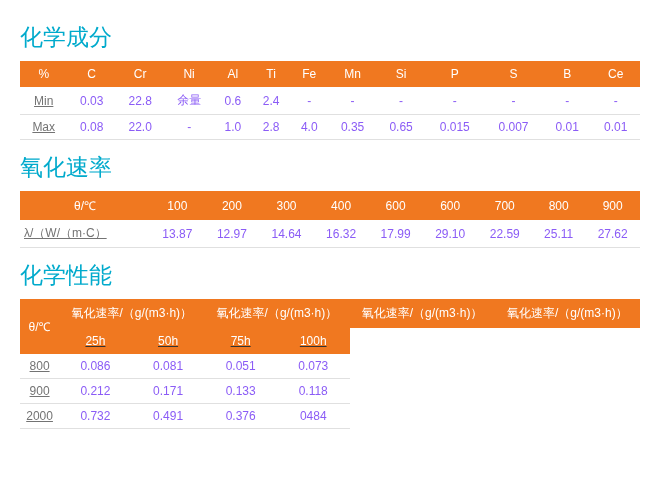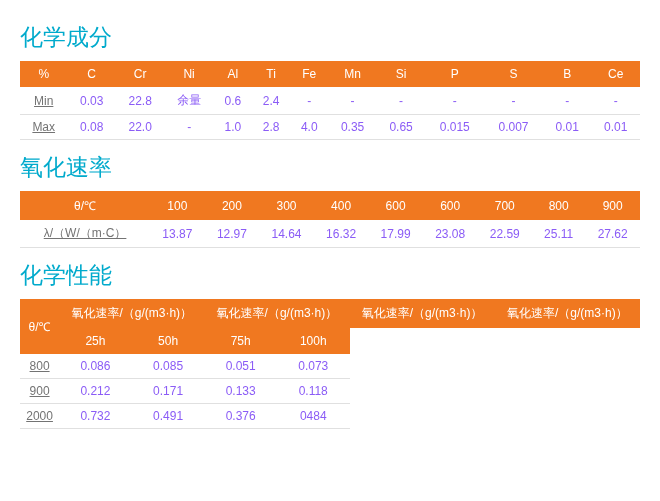--- a/index.html
+++ b/index.html
@@ -109,56 +109,56 @@
       <th>400</th>
       <th>600</th>
       <th>600</th>
       <th>700</th>
       <th>800</th>
       <th>900</th>
     </tr>
   </thead>
   <tbody>
     <tr>
-      <td style="text-align:center; padding-left:4px;">λ/（W/（m·C）</td>
+      <td style="text-align:left; padding-left:4px;">λ/（W/（m·C）</td>
       <td>13.87</td>
       <td>12.97</td>
       <td>14.64</td>
       <td>16.32</td>
       <td>17.99</td>
-      <td>23.08</td>
+      <td>29.10</td>
       <td>22.59</td>
       <td>25.11</td>
       <td>27.62</td>
     </tr>
   </tbody>
 </table>
 
 <h2 class="section-title">化学性能</h2>
 <table>
   <thead>
     <tr class="header-row">
       <th rowspan="2">θ/℃</th>
       <th colspan="2">氧化速率/（g/(m3·h)）</th>
       <th colspan="2">氧化速率/（g/(m3·h)）</th>
       <th colspan="2">氧化速率/（g/(m3·h)）</th>
       <th colspan="2">氧化速率/（g/(m3·h)）</th>
     </tr>
-    <tr class="header-row" style="background:#f07820;">
+    <tr class="header-row" style="background:#f07820;text-decoration:underline;">
       <th>25h</th>
       <th>50h</th>
       <th>75h</th>
       <th>100h</th>
     </tr>
   </thead>
   <tbody>
     <tr>
       <td>800</td>
       <td>0.086</td>
-      <td>0.085</td>
+      <td>0.081</td>
       <td>0.051</td>
       <td>0.073</td>
     </tr>
     <tr>
       <td>900</td>
       <td>0.212</td>
       <td>0.171</td>
       <td>0.133</td>
       <td>0.118</td>
     </tr>

